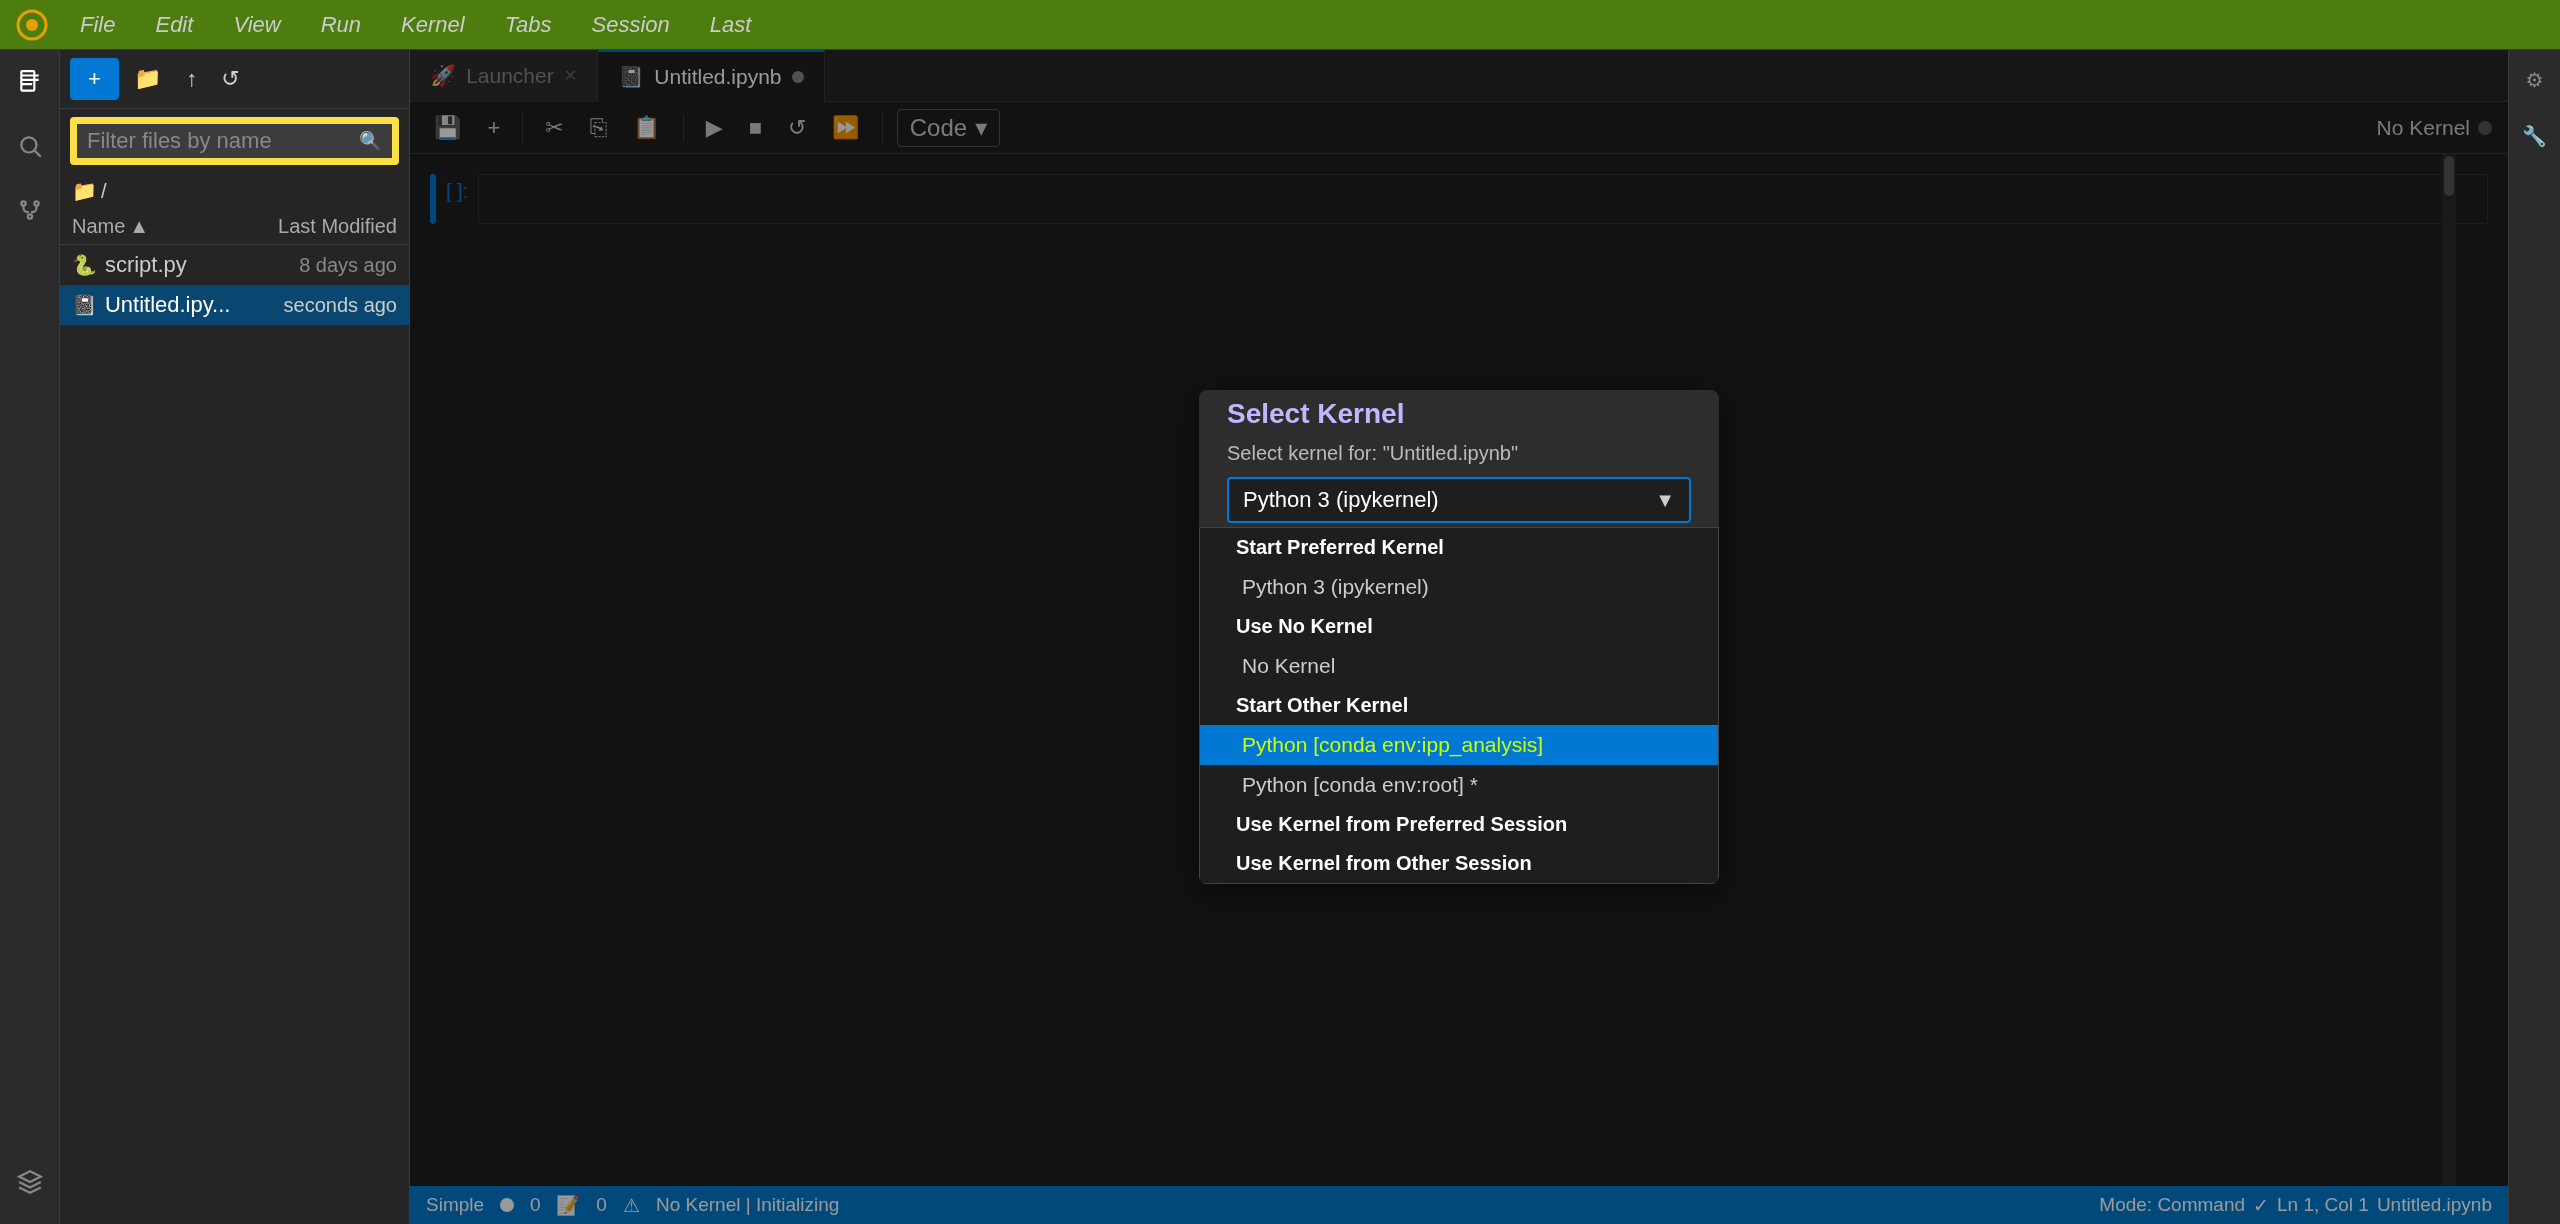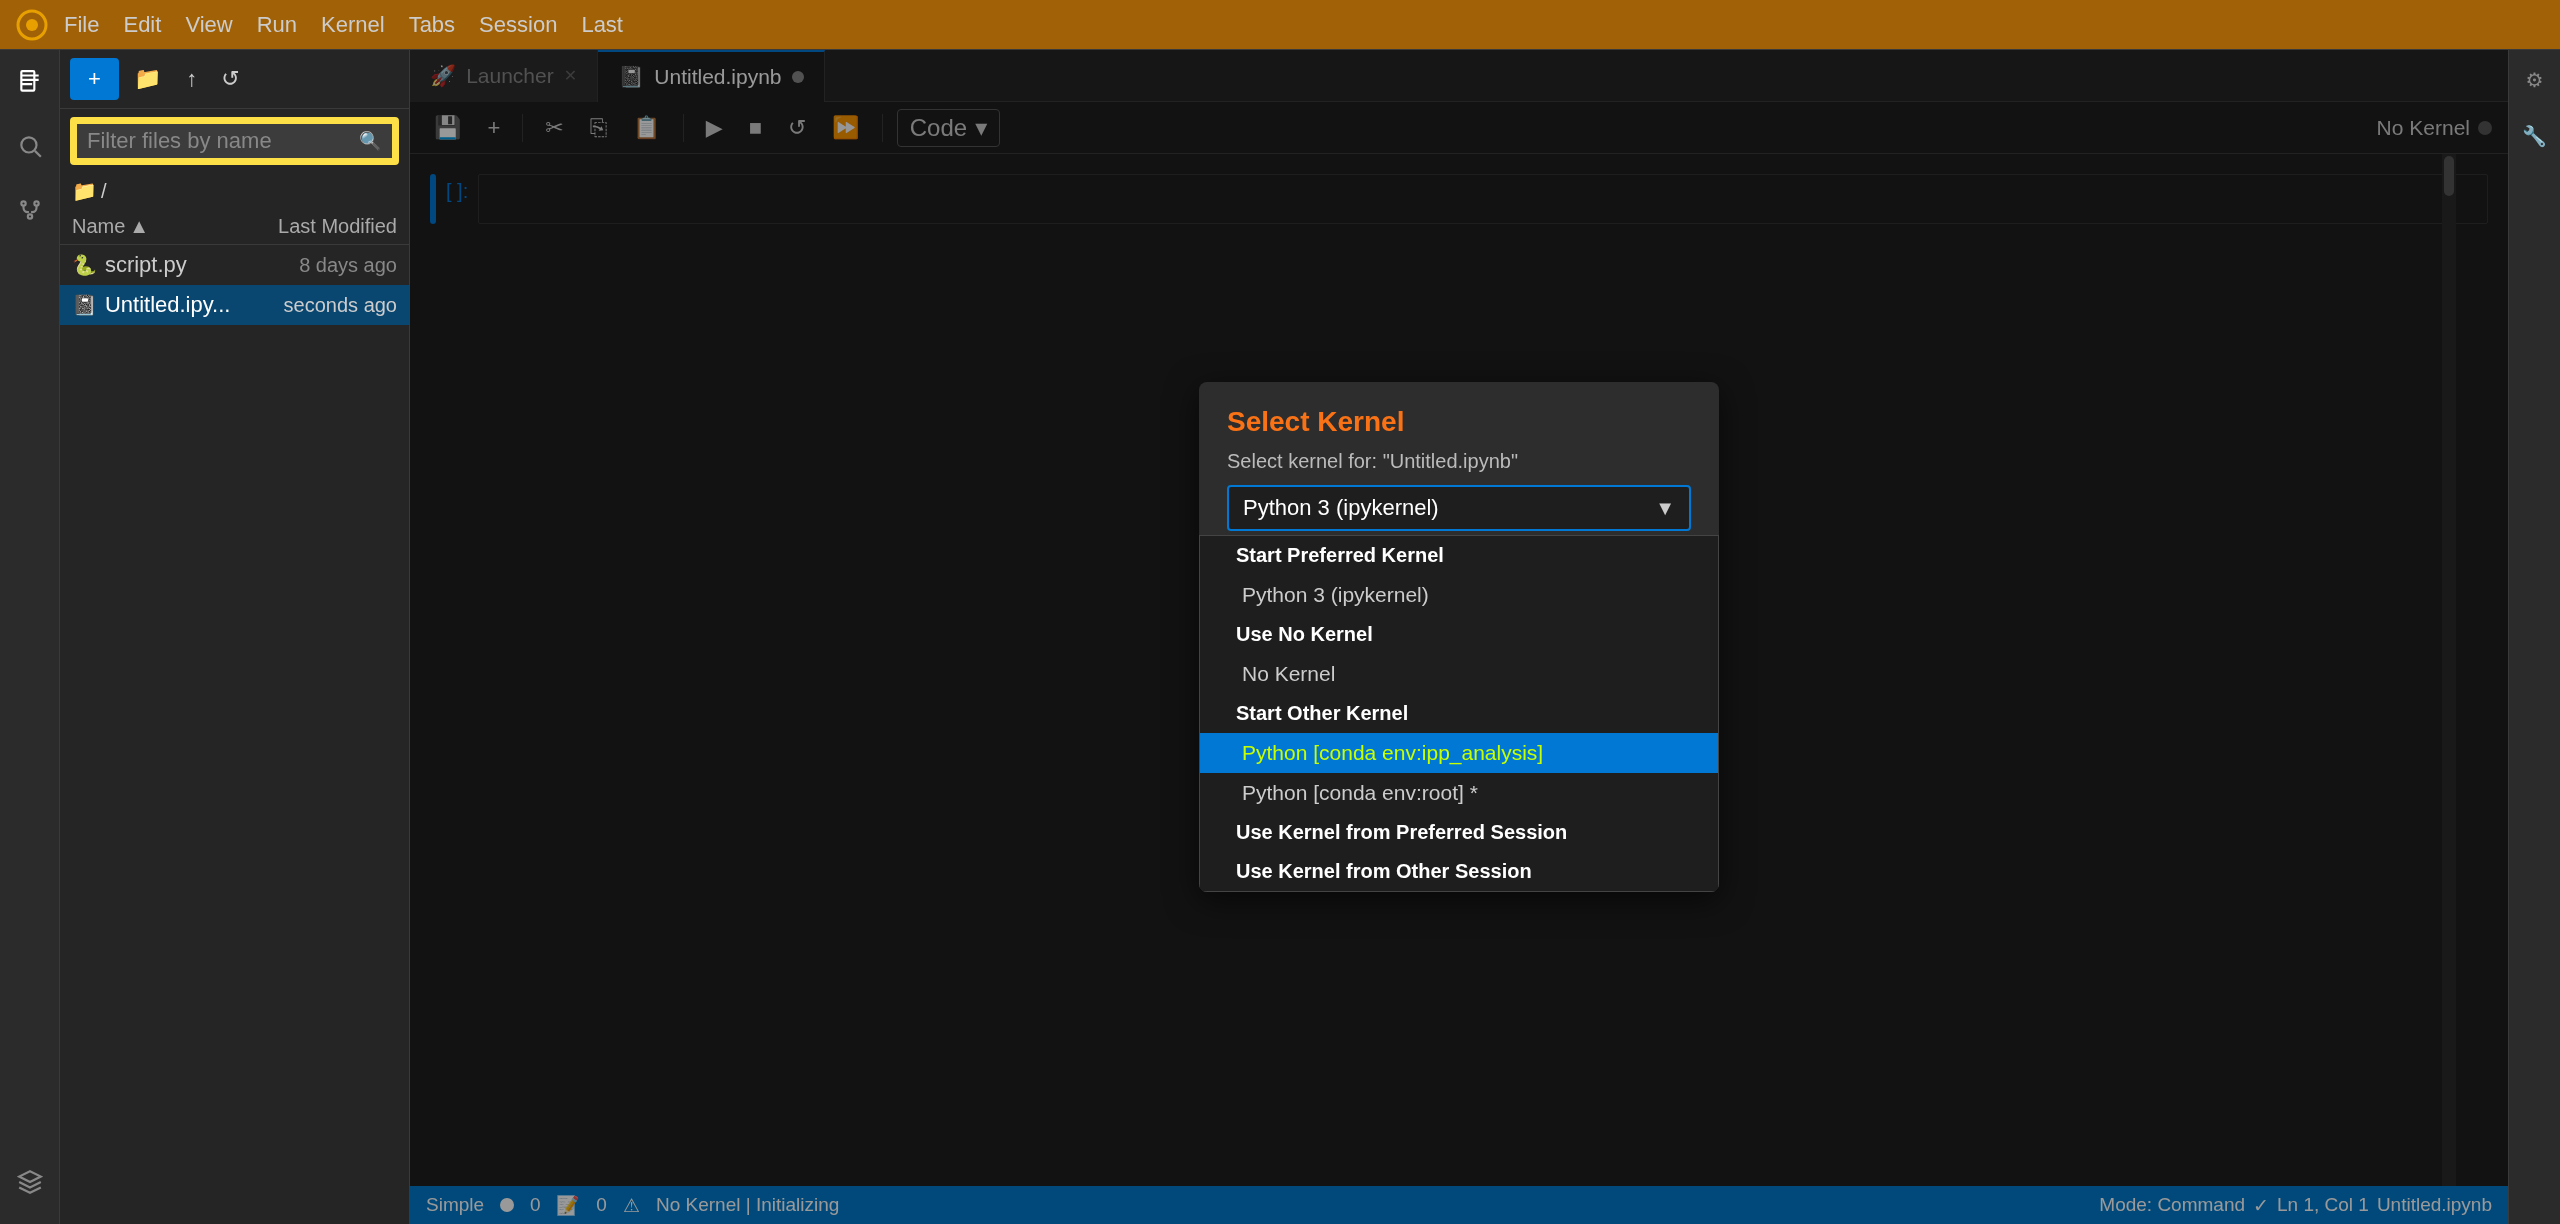--- a/index.html
+++ b/index.html
@@ -10,25 +10,26 @@
       font-family: -apple-system, BlinkMacSystemFont, 'Segoe UI', sans-serif;
       font-size: 24px;
       color: #ccc;
       overflow: hidden;
     }
 
     
     .menubar {
       display: flex;
       align-items: center;
-      background: #a16207;
+      background: #4d7c0f;
       height: 50px;
       padding: 0 16px;
-      gap: 8px;
+      gap: 24px;
       border-bottom: 1px solid #3a3a3a;
+      font-style: italic;
     }
     .menubar-logo {
       width: 32px;
       height: 32px;
     }
     .menubar-item {
       color: #ccc;
       font-size: 22px;
       cursor: pointer;
       padding: 4px 8px;
@@ -309,22 +310,22 @@
     .modal {
       background: #2d2d2d;
       border-radius: 8px;
       width: 520px;
       overflow: hidden;
       box-shadow: 0 8px 32px rgba(0,0,0,0.6);
     }
     .modal-title {
       font-size: 28px;
       font-weight: 600;
-      color: #f97316;
-      padding: 24px 28px 12px;
+      color: #c4b5fd;
+      padding: 8px 28px 12px;
     }
     .modal-subtitle {
       font-size: 20px;
       color: #bbb;
       padding: 0 28px 12px;
     }
     .modal-select-wrapper {
       margin: 0 28px 4px;
       border: 2px solid #0078d4;
       border-radius: 4px;

